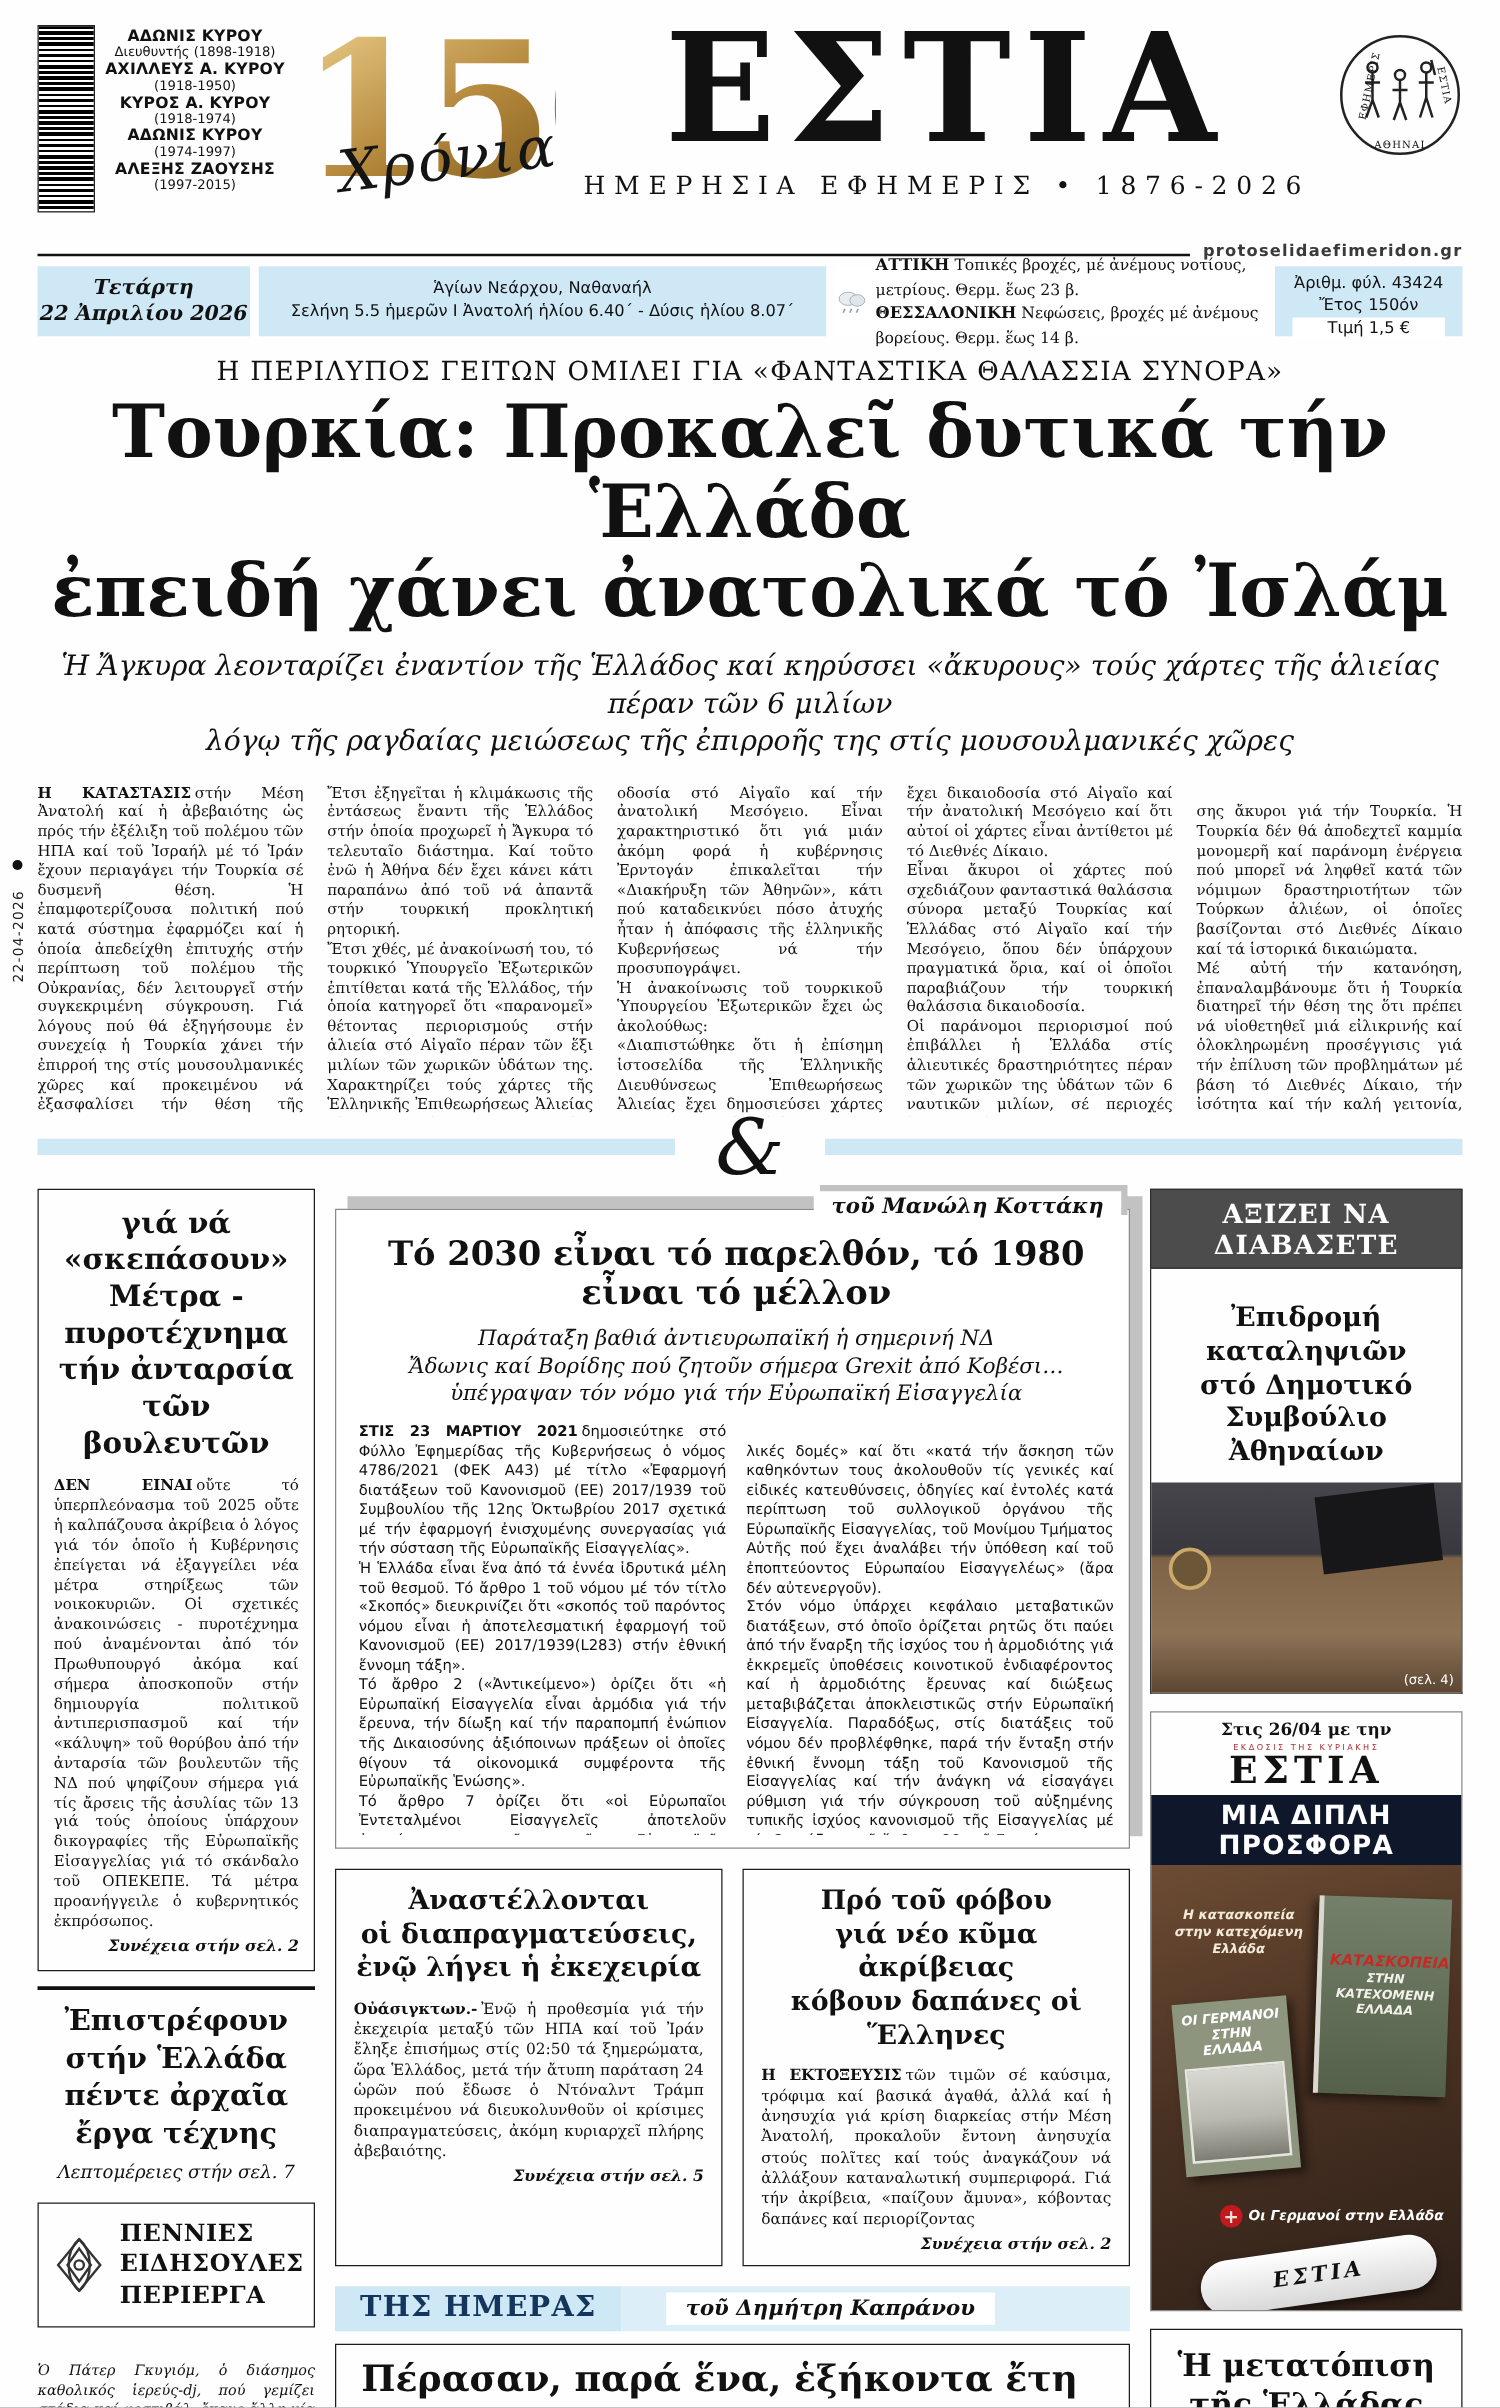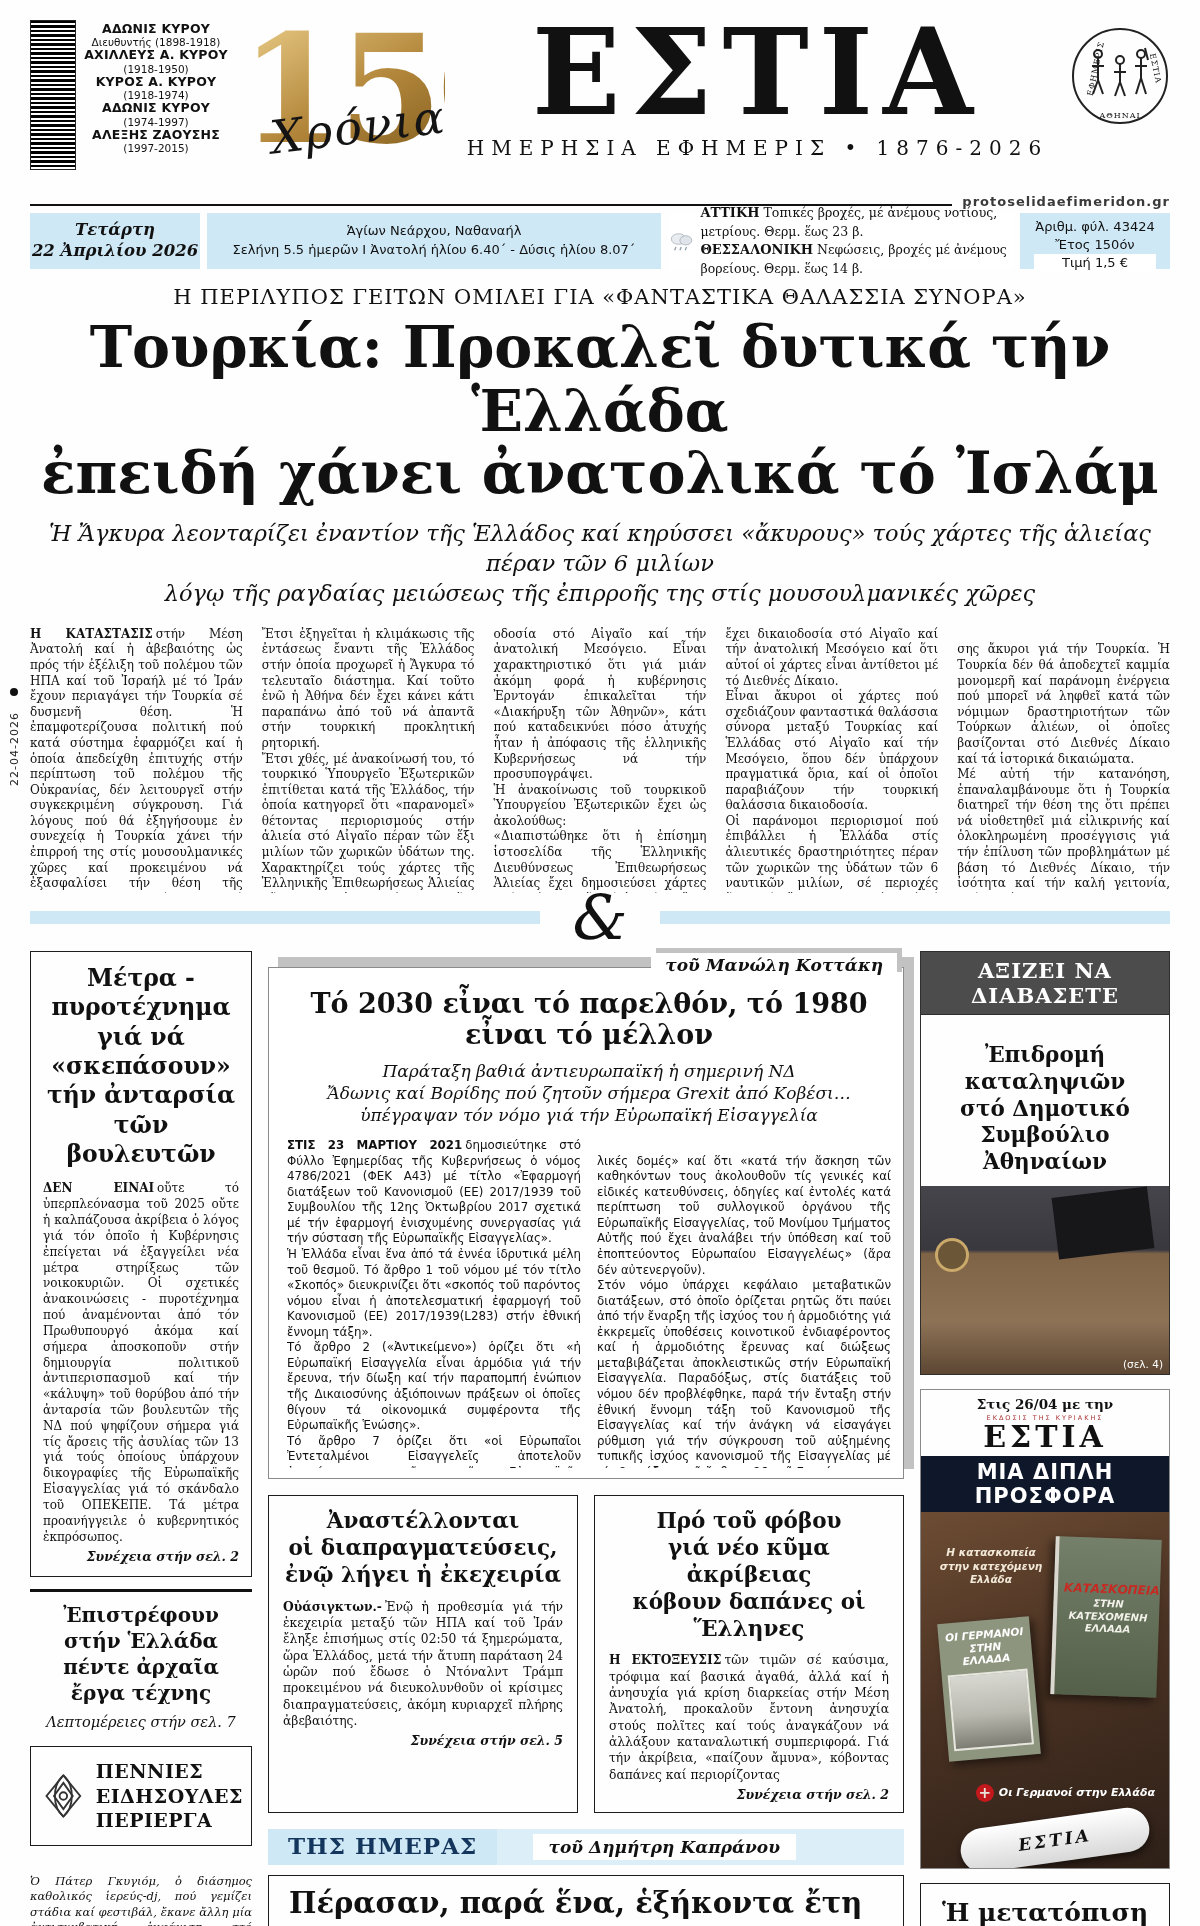--- a/index.html
+++ b/index.html
@@ -74,21 +74,21 @@
   .rail-right { flex:1; }
 
   .boxed { border:1.5px solid #1c1c1c; }
 
   
   .metra { padding:12px 12px 10px 12px; }
   .metra-title { text-align:center; font-weight:bold; font-size:23.5px; line-height:1.25; }
   .metra-body { margin-top:12px; font-size:12px; line-height:1.32; text-align:justify; }
   .rail-hr { border-top:3px solid #111; margin:12px 0 10px 0; }
   .epistrefoun { text-align:center; }
-  .ep-title { font-weight:bold; font-size:20px; line-height:1.3; }
+  .ep-title { font-weight:bold; font-size:23px; line-height:1.3; }
   .ep-note { font-style:italic; font-size:14.5px; margin-top:8px; }
   .pennies-head { border:1.5px solid #1c1c1c; margin-top:16px; padding:12px 8px; display:flex; align-items:center; gap:8px; }
   .pennies-title { font-weight:bold; font-size:19px; line-height:1.3; letter-spacing:0.5px; }
   .pennies-text { margin-top:12px; font-style:italic; font-size:11.5px; line-height:1.35; text-align:justify; white-space:pre-line; }
   .pennies-text .pp { margin-bottom:8px; }
 
   
   .kottakis { position:relative; margin-top:16px; border:1px solid #8a8a8a; background:#fff;
     box-shadow:10px -10px 0 0 #c2c2c2; padding:16px 12px 10px 18px; }
   .kot-byline { position:absolute; top:-15px; right:6px; background:#fff; padding:2px 14px;
@@ -107,21 +107,21 @@
   .imeras-label { background:#cfe8f6; color:#14365c; font-weight:bold; font-size:23px; padding:3px 20px 0 20px; letter-spacing:1px; }
   .imeras-rest { flex:1; background:#dceef8; display:flex; justify-content:flex-end; align-items:center; }
   .imeras-byline { background:#fff; font-style:italic; font-weight:bold; font-size:17px; padding:3px 16px; margin-right:108px; }
   .imeras-box { margin-top:10px; padding:10px 14px; }
   .imeras-title { font-weight:bold; font-size:29px; padding-left:6px; }
 
   
   .axizei-head { background:#4c4c4c; color:#fff; text-align:center; font-weight:bold; font-size:21px; letter-spacing:1px; padding:6px 0; border:1px solid #2e2e2e; }
   .axizei-box { border:1px solid #2e2e2e; border-top:none; padding:10px 10px 0 10px; }
   .axizei-title { text-align:center; font-weight:bold; font-size:21.5px; line-height:1.25;margin-top:17px; }
-  .axizei-photo { position:relative; height:188px; margin:10px -10px 0 -10px;
+  .axizei-photo { position:relative; height:168px; margin:10px -10px 0 -10px;
     background:linear-gradient(180deg,#46454b 0%,#39383f 34%,#7e6347 36%,#8d7256 72%,#5d4733 100%); }
   .axizei-photo .banner { position:absolute; right:18px; top:6px; width:96px; height:62px; background:#17171a; transform:rotate(-7deg); }
   .axizei-photo .crest { position:absolute; left:14px; top:52px; width:34px; height:34px; border-radius:50%; border:3px solid #caa96a; background:#6c5638; }
   .axizei-photo .caption { position:absolute; right:6px; bottom:4px; color:#fff; font-size:10.5px; font-family:"DejaVu Sans",sans-serif; }
 
   .promo { border:1px solid #8a8a8a; margin-top:14px; }
   .promo-top { text-align:center; padding:6px 0 4px 0; }
   .promo-when { font-weight:bold; font-size:13.5px; }
   .promo-mini-line { font-size:6.5px; letter-spacing:2px; color:#a33; margin-top:2px; font-family:"DejaVu Sans",sans-serif;}
   .promo-estia { font-weight:bold; font-size:30px; letter-spacing:4px; line-height:1; }
@@ -272,22 +272,22 @@
       <div class="amp-bar"></div>
       <div class="amp">&amp;</div>
       <div class="amp-bar"></div>
     </div>
 
     <div class="grid">
 
       <div class="rail-left">
         <div class="boxed metra">
           <div class="metra-title">
+            <div>γιά νά «σκεπάσουν»</div>
             <div>Μέτρα - πυροτέχνημα</div>
-            <div>γιά νά «σκεπάσουν»</div>
             <div>τήν ἀνταρσία</div>
             <div>τῶν βουλευτῶν</div>
           </div>
           <div class="metra-body">
             <span class="lead-in">ΔΕΝ ΕΙΝΑΙ</span><span>οὔτε τό ὑπερπλεόνασμα τοῦ 2025 οὔτε ἡ καλπάζουσα ἀκρίβεια ὁ λόγος γιά τόν ὁποῖο ἡ Κυβέρνησις ἐπείγεται νά ἐξαγγείλει νέα μέτρα στηρίξεως τῶν νοικοκυριῶν. Οἱ σχετικές ἀνακοινώσεις - πυροτέχνημα πού ἀναμένονται ἀπό τόν Πρωθυπουργό ἀκόμα καί σήμερα ἀποσκοποῦν στήν δημιουργία πολιτικοῦ ἀντιπερισπασμοῦ καί τήν «κάλυψη» τοῦ θορύβου ἀπό τήν ἀνταρσία τῶν βουλευτῶν τῆς ΝΔ πού ψηφίζουν σήμερα γιά τίς ἄρσεις τῆς ἀσυλίας τῶν 13 γιά τούς ὁποίους ὑπάρχουν δικογραφίες τῆς Εὐρωπαϊκῆς Εἰσαγγελίας γιά τό σκάνδαλο τοῦ ΟΠΕΚΕΠΕ. Τά μέτρα προανήγγειλε ὁ κυβερνητικός ἐκπρόσωπος.</span>
             <div class="cont">Συνέχεια στήν σελ. 2</div>
           </div>
         </div>
         <div class="rail-hr"></div>
         <div class="epistrefoun">

